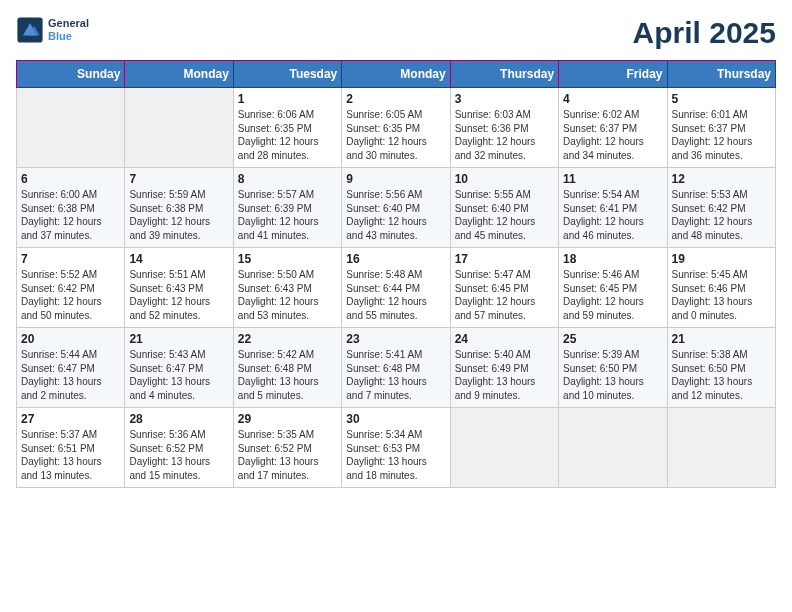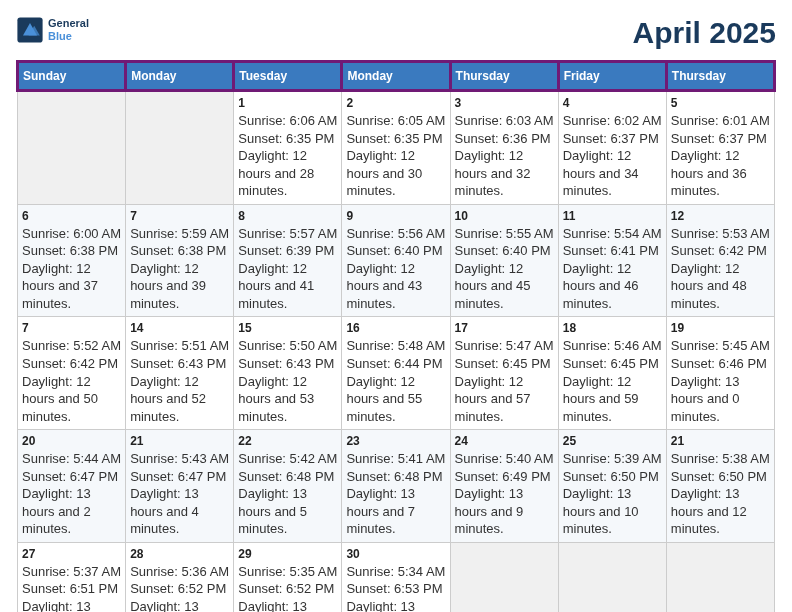--- a/index.html
+++ b/index.html
@@ -49,45 +49,45 @@
     }
     table {
       width: 100%;
       border-collapse: collapse;
       font-size: 10.5px;
     }
     th {
       background-color: #3a7abf;
       color: #fff;
       padding: 6px 4px;
-      text-align: left;
+      text-align: right;
       font-size: 12px;
       font-weight: bold;
-      border: 3px solid #701a75;
+      border: 1px solid #701a75;
     }
     td {
       border: 1px solid #ccc;
       vertical-align: top;
       padding: 4px 4px;
       height: 80px;
       width: calc(100% / 7);
     }
     td.empty {
       background: #f9f9f9;
     }
     .day-number {
       font-size: 12px;
       font-weight: bold;
       color: #222;
       display: block;
       margin-bottom: 2px;
     }
     .day-info {
       color: #333;
-      font-size: 13px;
+      font-size: 10px;
       line-height: 1.35;
     }
     tr:nth-child(even) td {
       background-color: #f5f8fb;
     }
     tr:nth-child(odd) td {
       background-color: #fff;
     }
     td.empty { background: #f0f0f0 !important; }
   </style>

